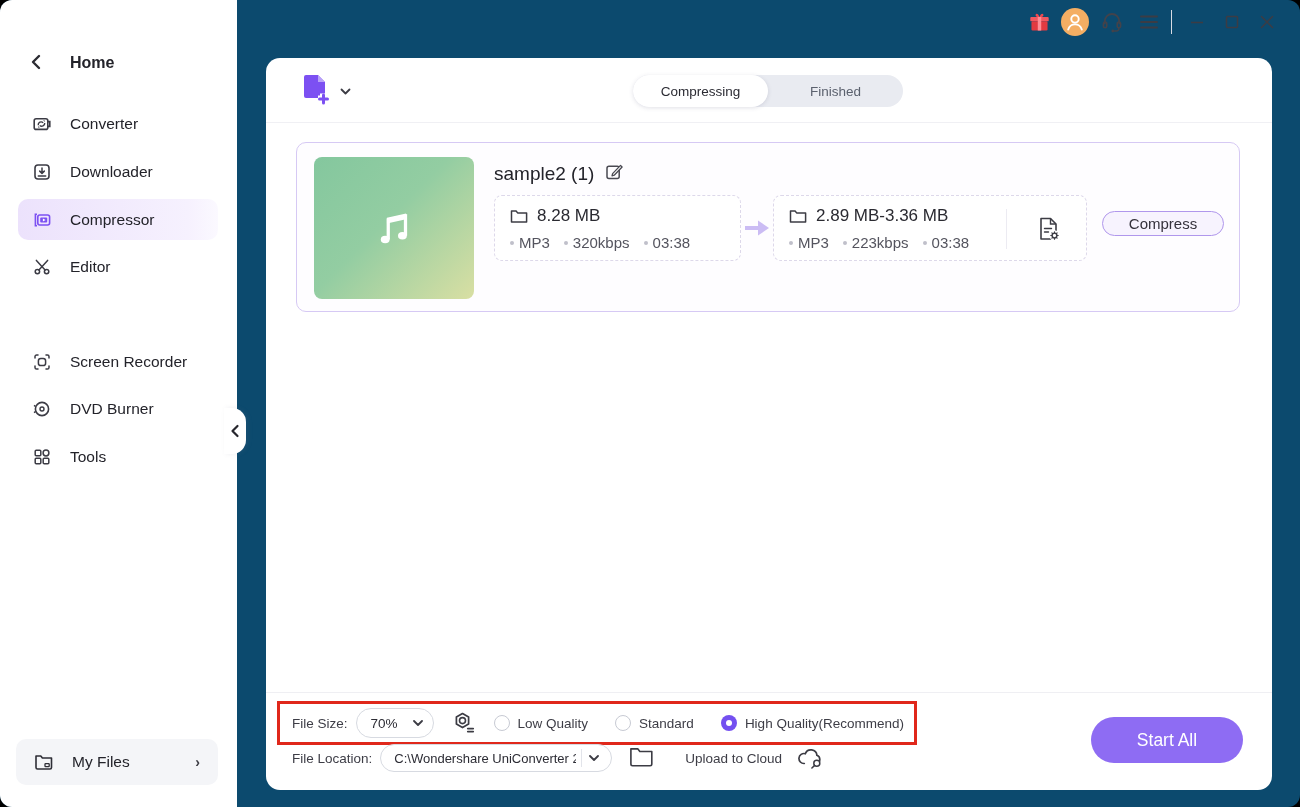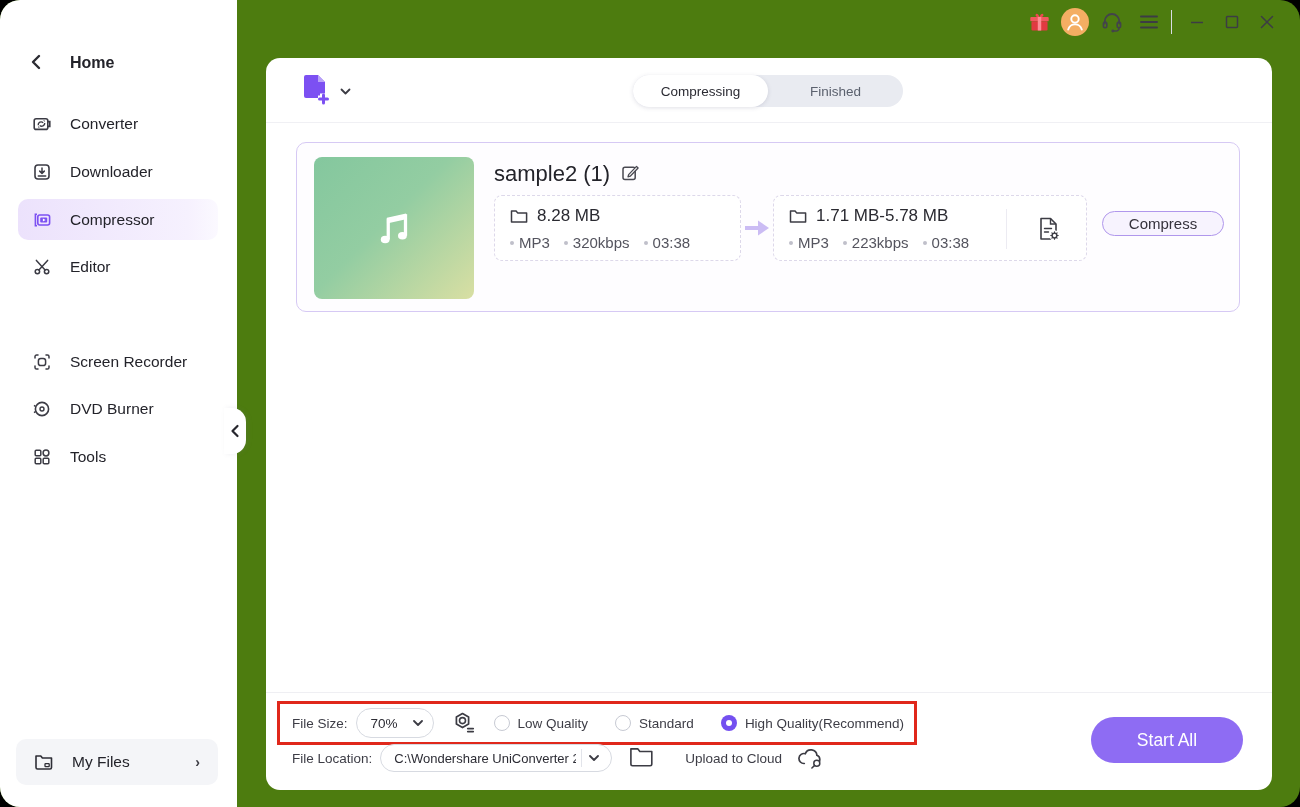--- a/index.html
+++ b/index.html
@@ -1,17 +1,17 @@
 <!DOCTYPE html>
 <html><head>
 <meta charset="utf-8">
 <style>
   * { margin:0; padding:0; box-sizing:border-box; }
   html,body { width:1300px; height:807px; background:#000; font-family:"Liberation Sans", sans-serif; overflow:hidden; }
-  .window { position:absolute; inset:0; background:#4d7c0f; border-radius:20px; overflow:hidden; }
+  .window { position:absolute; inset:0; background:#0c4a6e; border-radius:12px; overflow:hidden; }
 
   
   .sidebar { position:absolute; left:0; top:0; bottom:0; width:237px; background:#fff; }
   .sidebar-header { position:absolute; left:0; top:46px; width:237px; height:34px; display:flex; align-items:center; }
   .back-chevron { position:absolute; left:28px; top:4px; width:16px; height:24px; cursor:pointer; }
   .home-label { position:absolute; left:70px; font-size:16px; font-weight:700; color:#23232a; }
   .nav-item { position:absolute; left:18px; width:200px; height:41px; border-radius:10px; display:flex; align-items:center; cursor:pointer; }
   .nav-item .nicon { position:absolute; left:14px; width:20px; height:20px; }
   .nav-item .nlabel { position:absolute; left:52px; font-size:15.5px; color:#23232a; }
   .nav-item.active { background:linear-gradient(90deg,#ece2fc 0%,#f6f1fe 85%,#fbf9ff 100%);padding-left:41px; }
@@ -30,21 +30,21 @@
   .toolbar-divider { position:absolute; left:0; top:64px; width:100%; height:1px; background:#f0f0f4; }
   .addfile-btn { position:absolute; left:32px; top:15px; width:60px; height:36px; display:flex; align-items:center; gap:8px; cursor:pointer; }
   .tabs { position:absolute; left:367px; top:17px; width:270px; height:32px; background:#e9ebf1; border-radius:16px; display:flex; }
   .tab { width:135px; height:32px; border-radius:16px; display:flex; align-items:center; justify-content:center; font-size:13.5px; color:#5b616e; cursor:pointer; }
   .tab.active { background:#fff; color:#2b2b33; box-shadow:0 1px 4px rgba(90,90,120,.18); }
 
   
   .file-card { position:absolute; left:30px; top:84px; width:944px; height:170px; background:#fefdff; border:1.5px solid #d6c9f4; border-radius:10px; }
   .thumb { position:absolute; left:17px; top:14px; width:160px; height:142px; border-radius:8px; background:linear-gradient(135deg,#84c79e 0%,#93cda2 45%,#d9dfa3 100%); display:flex; align-items:center; justify-content:center; }
   .file-title { position:absolute; left:197px; top:18px; display:flex; align-items:center; gap:10px; }
-  .file-title .name { font-size:22px; color:#23232a; }
+  .file-title .name { font-size:19px; color:#23232a; }
   .io-box { position:absolute; top:52px; height:66px; border:1.5px dashed #ddd8ea; border-radius:8px; background:#fff; }
   .io-box.src { left:197px; width:247px; }
   .io-box.dst { left:476px; width:314px; }
   .size-row { position:absolute; left:15px; top:10px; display:flex; align-items:center; gap:9px; }
   .size-text { font-size:17px; color:#2a2a31; font-weight:500; }
   .meta-row { position:absolute; left:15px; top:38px; display:flex; align-items:center; gap:14px; }
   .meta-item { display:flex; align-items:center; gap:5px; font-size:15px; color:#54545e; }
   .dot { width:4px; height:4px; border-radius:50%; background:#c0c0ca; }
   .flow-arrow { position:absolute; left:446px; top:75px; }
   .dst-divider { position:absolute; left:232px; top:13px; width:1px; height:40px; background:#ecebf2; }
@@ -306,21 +306,21 @@
             <path d="M2 10h15" stroke="#cbbcf4" stroke-width="4"></path>
             <path d="M15 2.5 26 10 15 17.5z" fill="#cbbcf4"></path>
           </svg>
       </span>
 
       <div class="io-box dst">
         <div class="size-row">
           <svg width="18" height="15" viewBox="0 0 18 15">
               <path d="M1.5 2h4.6l1.5 1.9h9V13H1.5z" fill="none" stroke="#3c3c44" stroke-width="1.5" stroke-linejoin="round"></path>
             </svg>
-          <span class="size-text">1.71 MB-5.78 MB</span>
+          <span class="size-text">2.89 MB-3.36 MB</span>
         </div>
         <div class="meta-row">
           <span class="meta-item">
               <span class="dot"></span>
               <span>MP3</span>
             </span>
           <span class="meta-item">
               <span class="dot"></span>
               <span>223kbps</span>
             </span>

